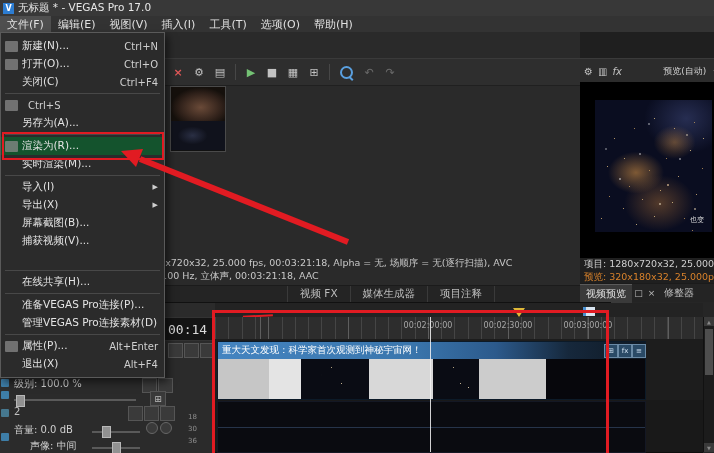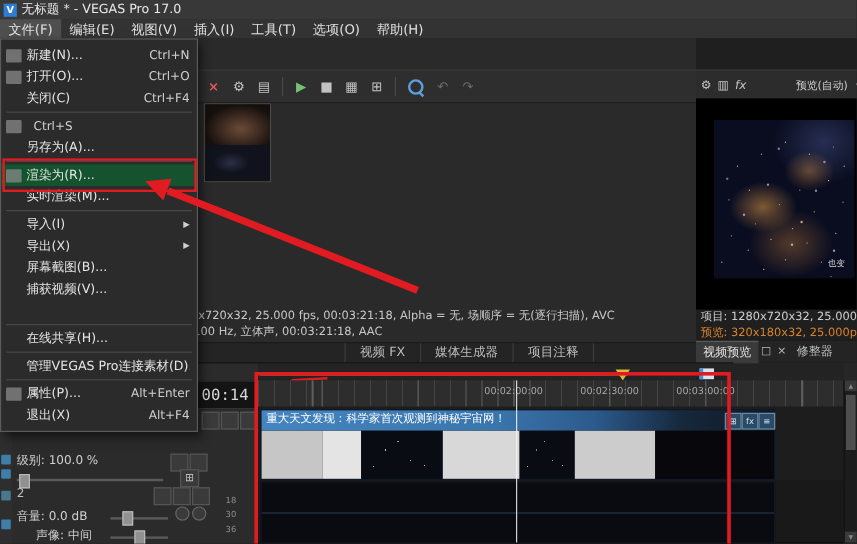--- a/index.html
+++ b/index.html
@@ -380,20 +380,24 @@
       <span class="mi-icon"></span>
     </div>
     <div class="msep"></div>
     <div class="mi">
       <span class="mi-icon"></span>
       <span class="mi-label">在线共享(H)...</span>
     </div>
     <div class="msep"></div>
     <div class="mi">
       <span class="mi-icon"></span>
+      <span class="mi-label">准备VEGAS Pro连接(P)...</span>
+    </div>
+    <div class="mi">
+      <span class="mi-icon"></span>
       <span class="mi-label">管理VEGAS Pro连接素材(D)...</span>
     </div>
     <div class="msep"></div>
     <div class="mi has-ic">
       <span class="mi-icon"></span>
       <span class="mi-label">属性(P)...</span>
       <span class="mi-key">Alt+Enter</span>
     </div>
     <div class="mi">
       <span class="mi-icon"></span>

